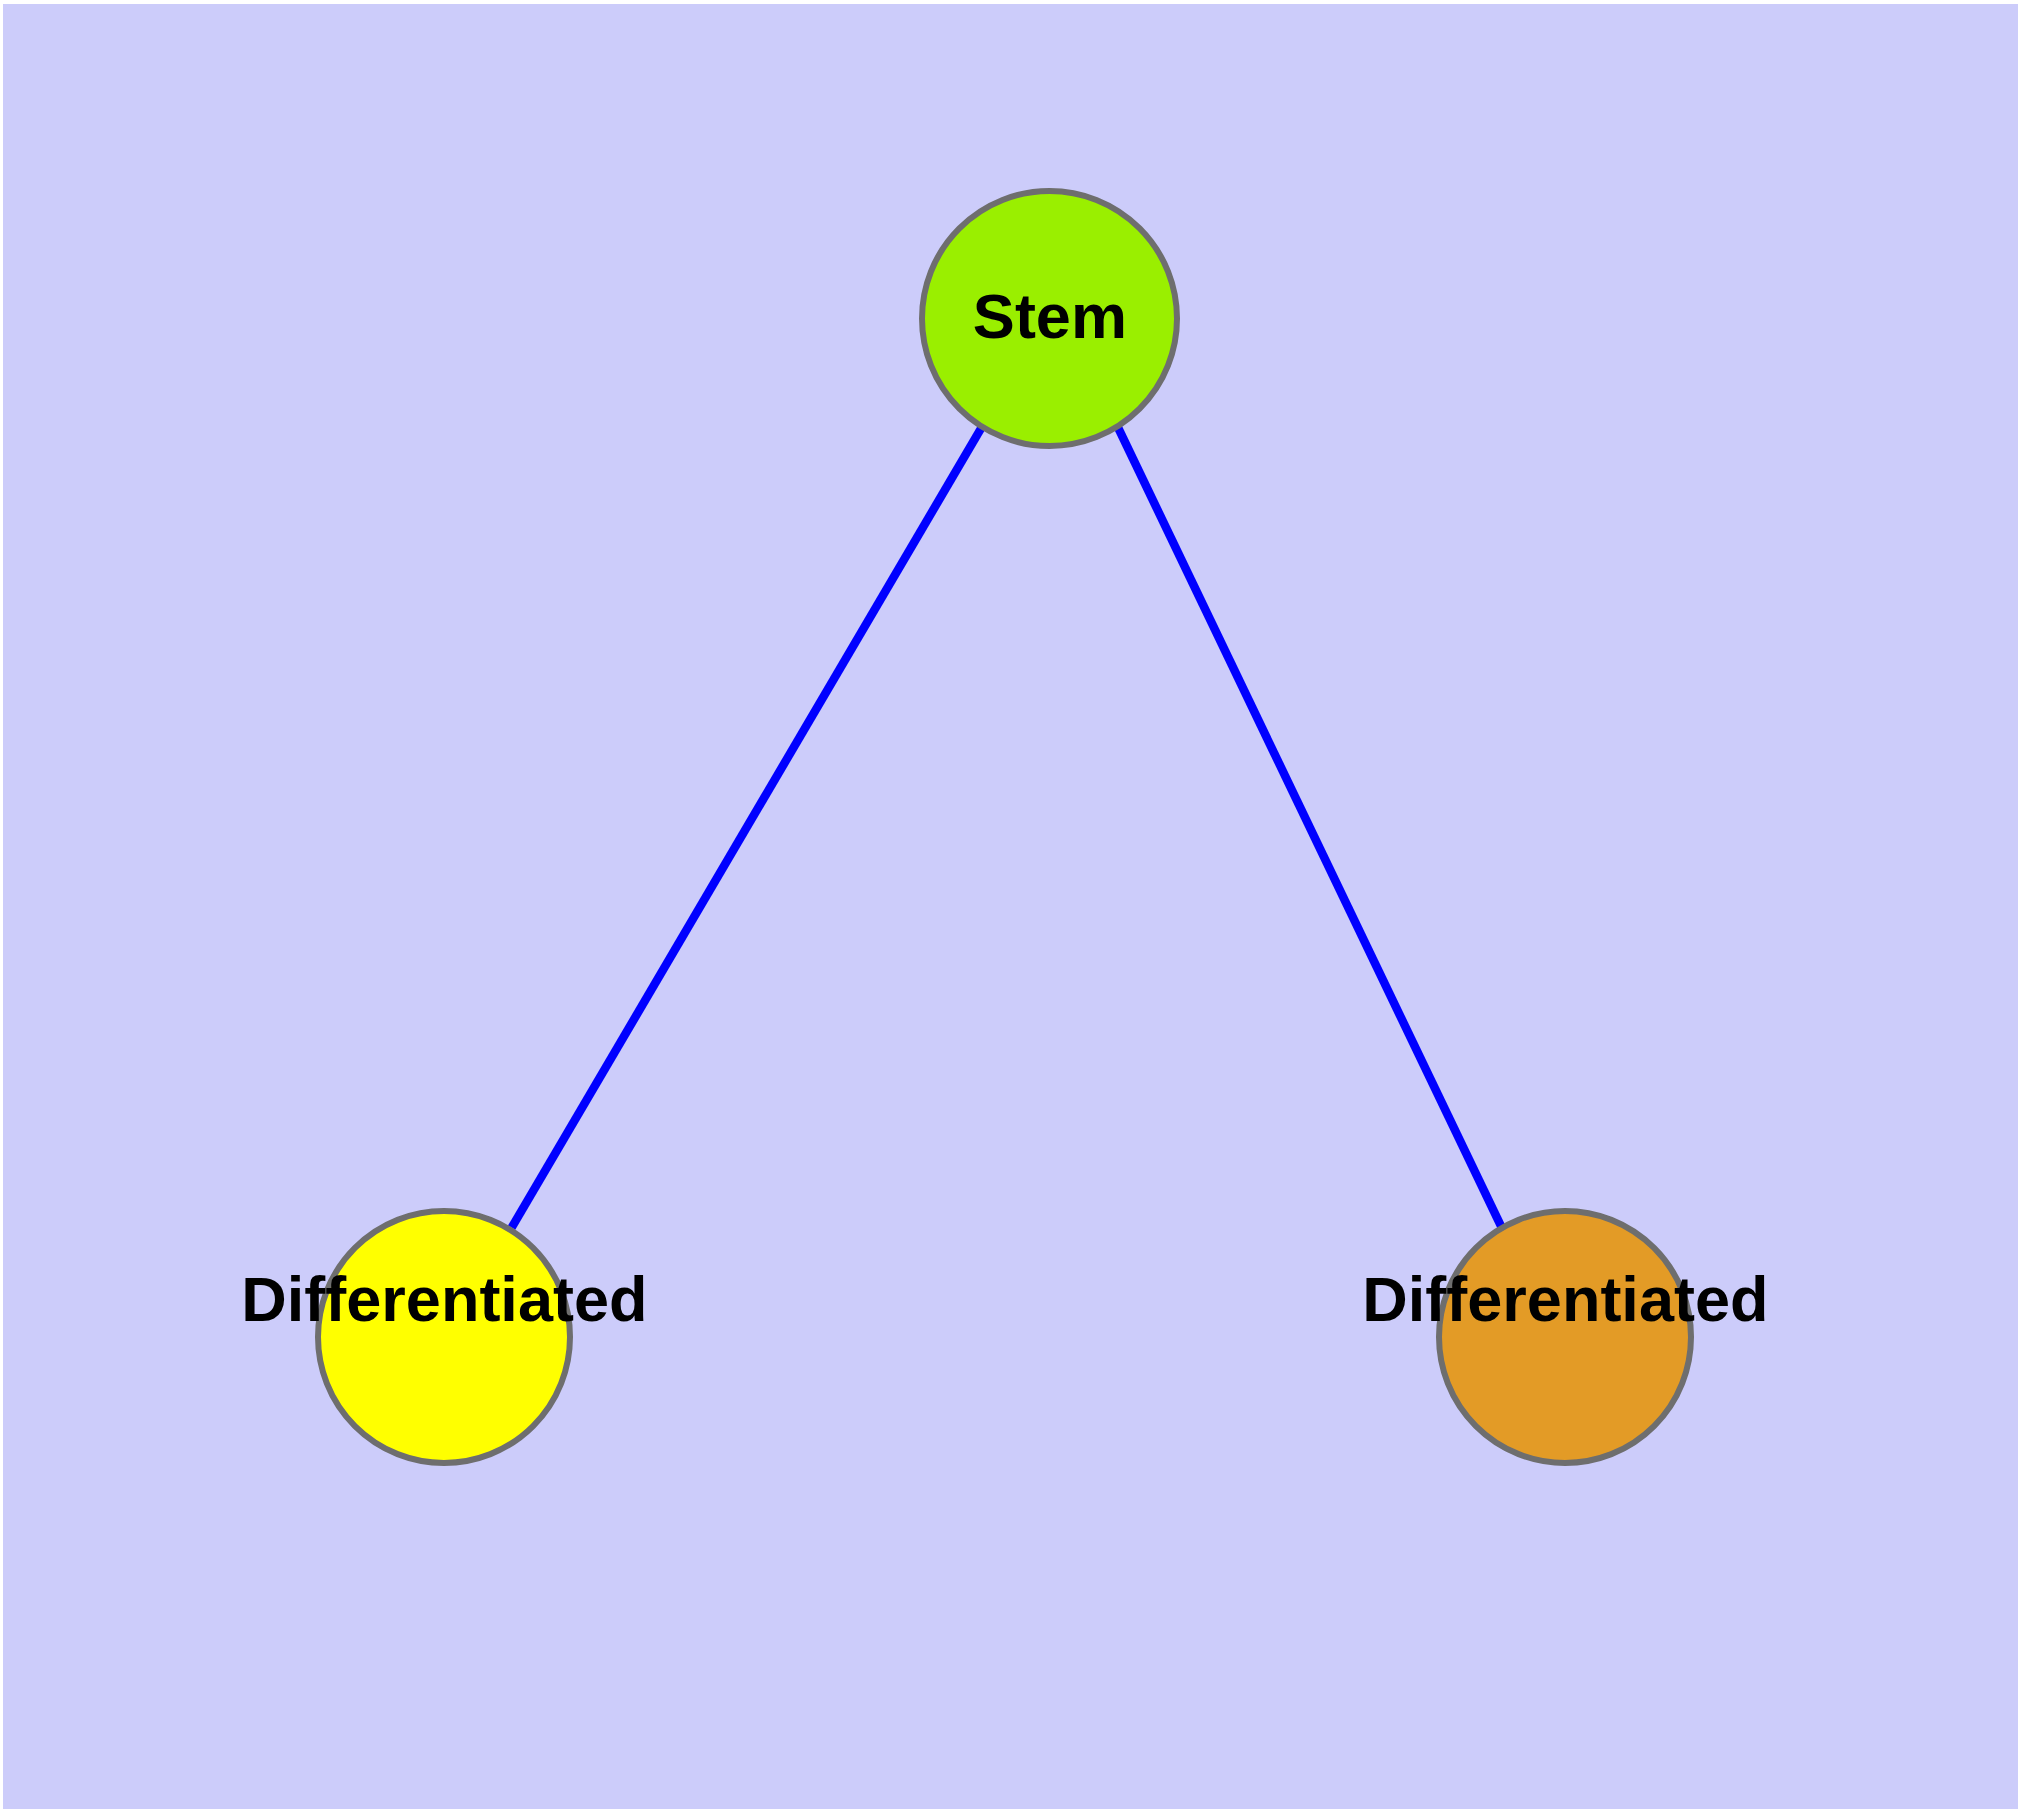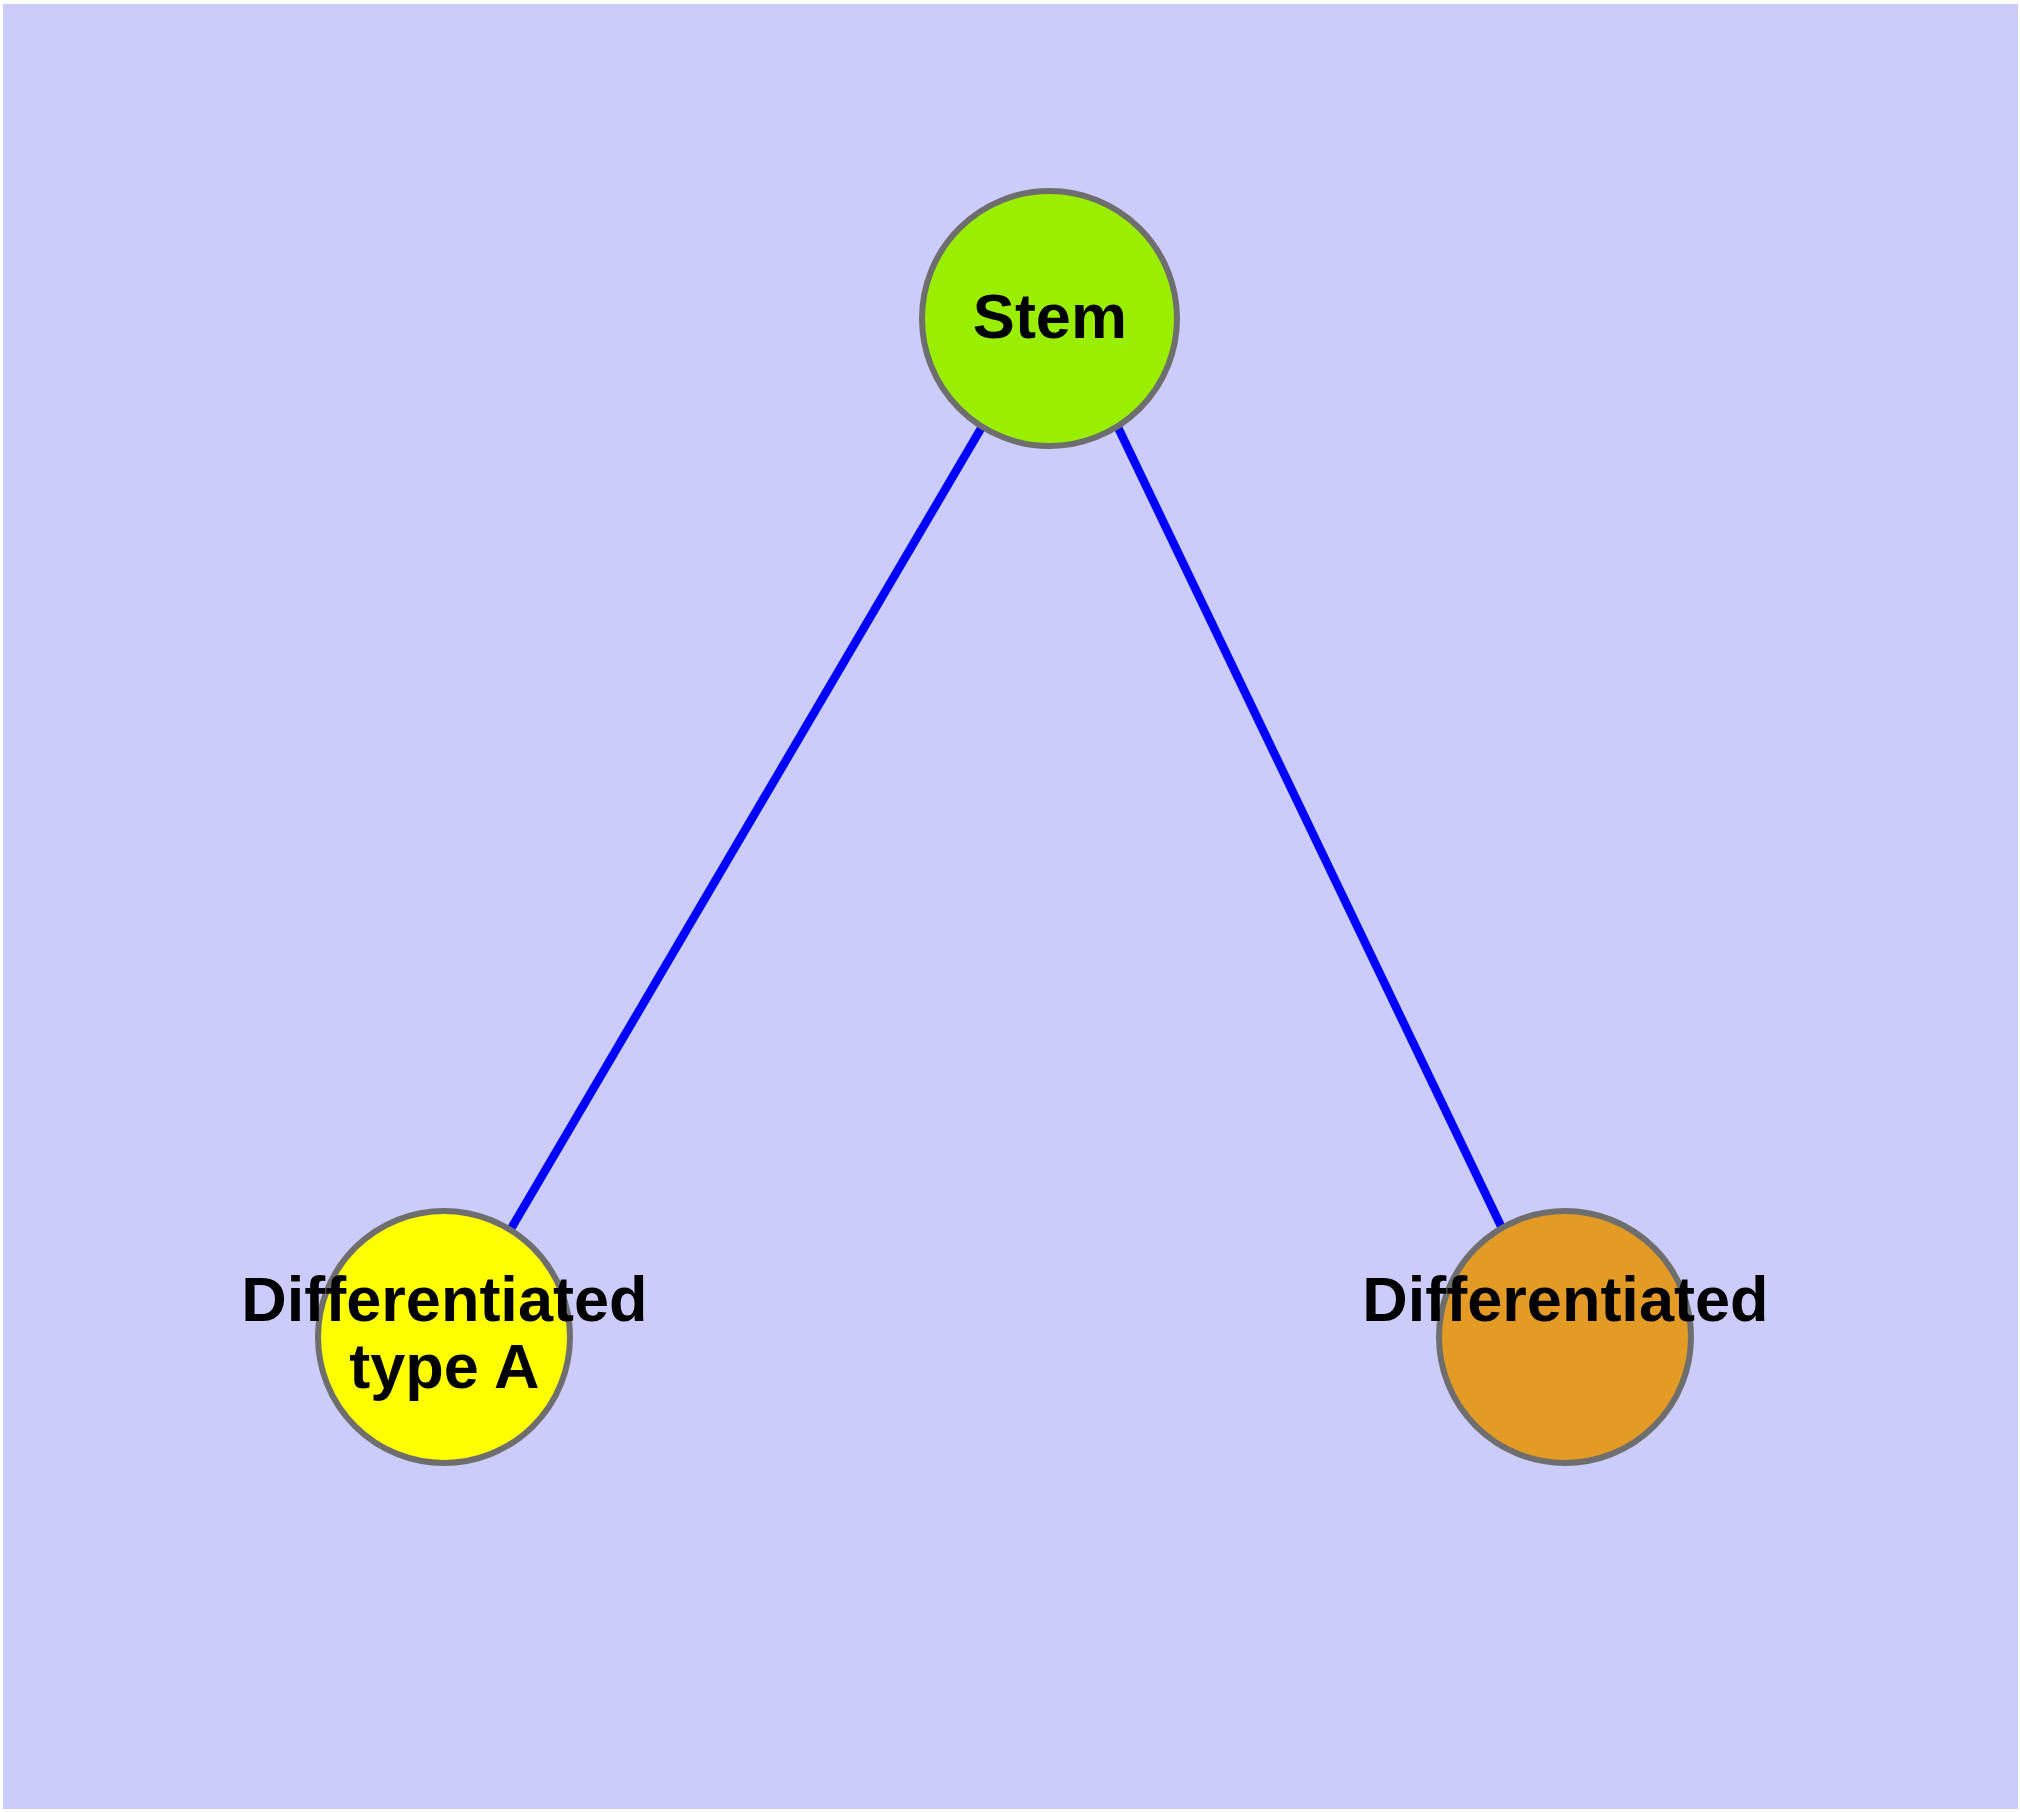--- a/index.html
+++ b/index.html
@@ -112,21 +112,20 @@
     <div id="node-diff-a" class="node"></div>
 
     <div id="node-diff-b" class="node"></div>
 
     <div id="label-stem" class="node-label">
       <div>Stem</div>
     </div>
 
     <div id="label-diff-a" class="node-label">
       <div>Differentiated</div>
-      <div>type A</div>
     </div>
 
     <div id="label-diff-b" class="node-label">
       <div>Differentiated</div>
     </div>
 
   </div>
 </div>
 
 

